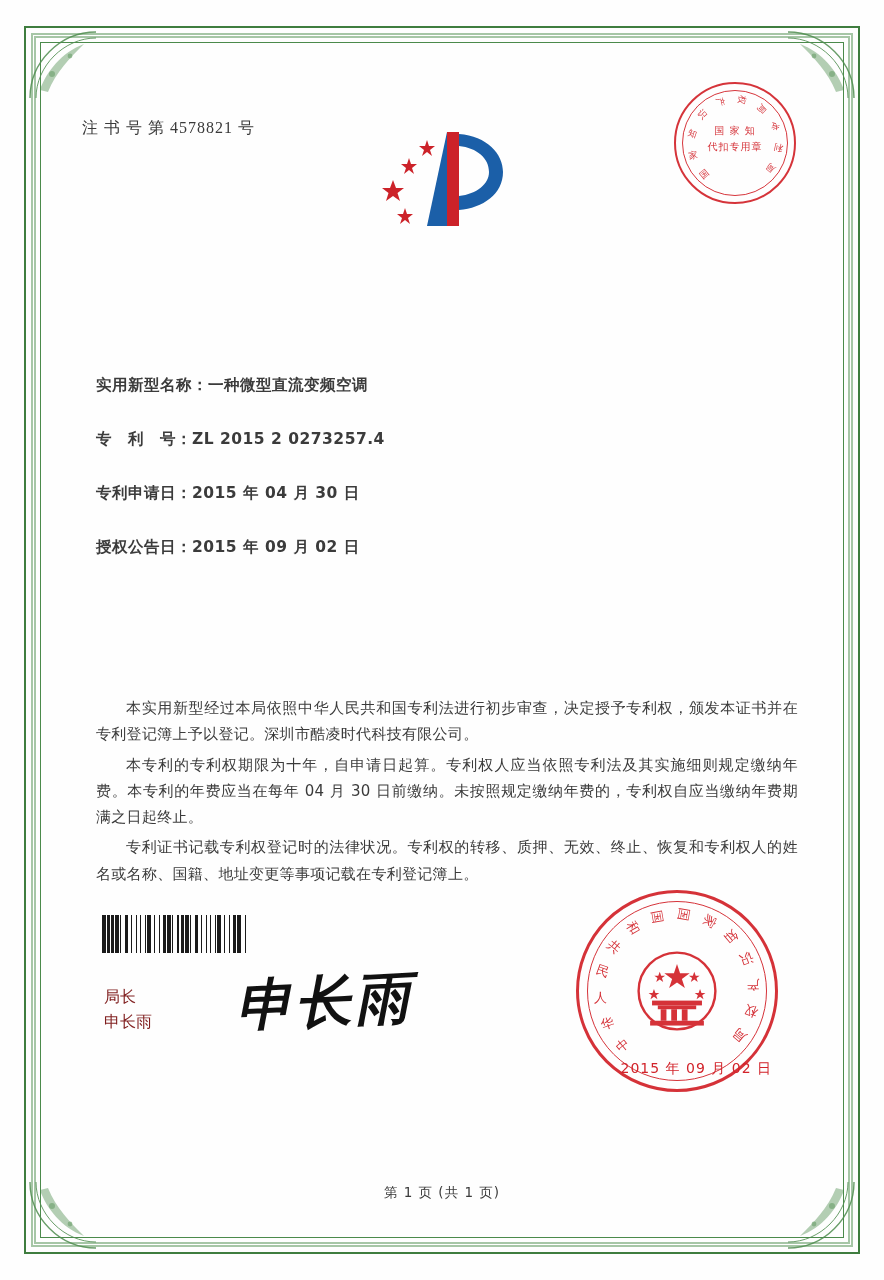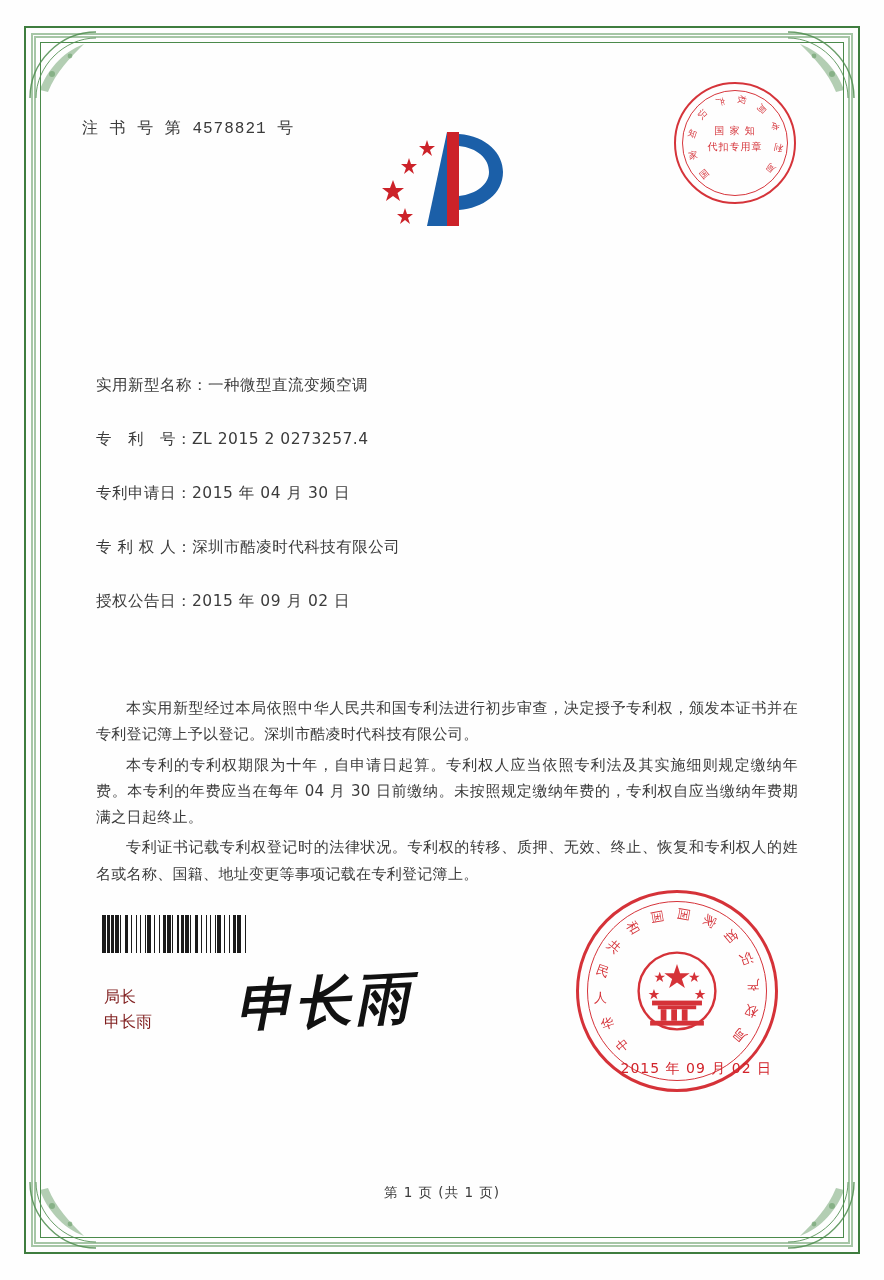--- a/index.html
+++ b/index.html
@@ -71,21 +71,21 @@
     bottom: 60px;
   }
 
   .reg-no {
     position: absolute;
     left: 22px;
     top: 58px;
     font-size: 16px;
     letter-spacing: 1px;
     color: #3a3a3a;
-    font-family: Liberation Mono, monospace;
+    font-family: Liberation Serif, serif;
   }
 
   
   .logo {
     position: absolute;
     left: 315px;
     top: 62px;
     width: 140px;
     height: 120px;
   }
@@ -149,20 +149,21 @@
     letter-spacing: 6px;
     color: #262626;
     font-family: "DejaVu Sans", "Liberation Sans", sans-serif;
   }
 
   .fields {
     position: absolute;
     left: 36px;
     right: 20px;
     top: 315px;
+    font-weight: bold;
   }
   .field-row {
     font-size: 15.5px;
     color: #3b3b3b;
     margin-bottom: 33px;
     letter-spacing: .5px;
     white-space: nowrap;
   }
   .field-label {
     display: inline-block;
@@ -351,23 +352,20 @@
 
     <div class="fields">
       <div class="field-row">
         <span class="field-label">实用新型名称：</span><span class="field-value">一种微型直流变频空调</span>
       </div>
       <div class="field-row">
         <span class="field-label">专　利　号：</span><span class="field-value">ZL 2015 2 0273257.4</span>
       </div>
       <div class="field-row">
         <span class="field-label">专利申请日：</span><span class="field-value">2015 年 04 月 30 日</span>
-      </div>
-      <div class="field-row">
-        <span class="field-label">专 利 权 人：</span><span class="field-value">深圳市酷凌时代科技有限公司</span>
       </div>
       <div class="field-row">
         <span class="field-label">授权公告日：</span><span class="field-value">2015 年 09 月 02 日</span>
       </div>
     </div>
 
     <div class="paragraphs">
       <p>本实用新型经过本局依照中华人民共和国专利法进行初步审查，决定授予专利权，颁发本证书并在专利登记簿上予以登记。深圳市酷凌时代科技有限公司。</p>
       <p>本专利的专利权期限为十年，自申请日起算。专利权人应当依照专利法及其实施细则规定缴纳年费。本专利的年费应当在每年 04 月 30 日前缴纳。未按照规定缴纳年费的，专利权自应当缴纳年费期满之日起终止。</p>
       <p>专利证书记载专利权登记时的法律状况。专利权的转移、质押、无效、终止、恢复和专利权人的姓名或名称、国籍、地址变更等事项记载在专利登记簿上。</p>

